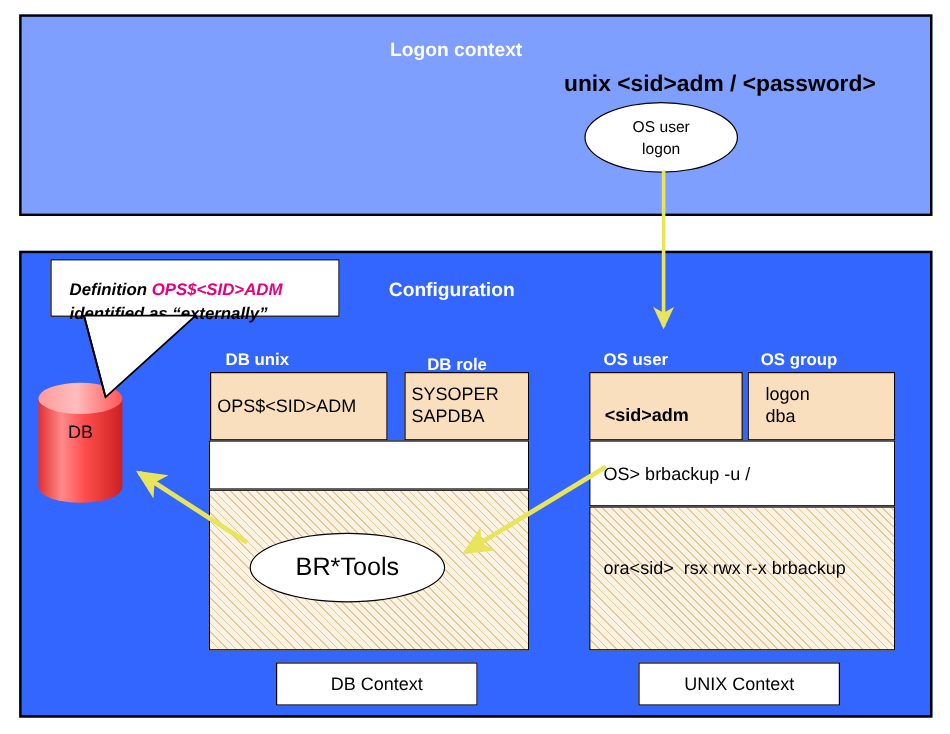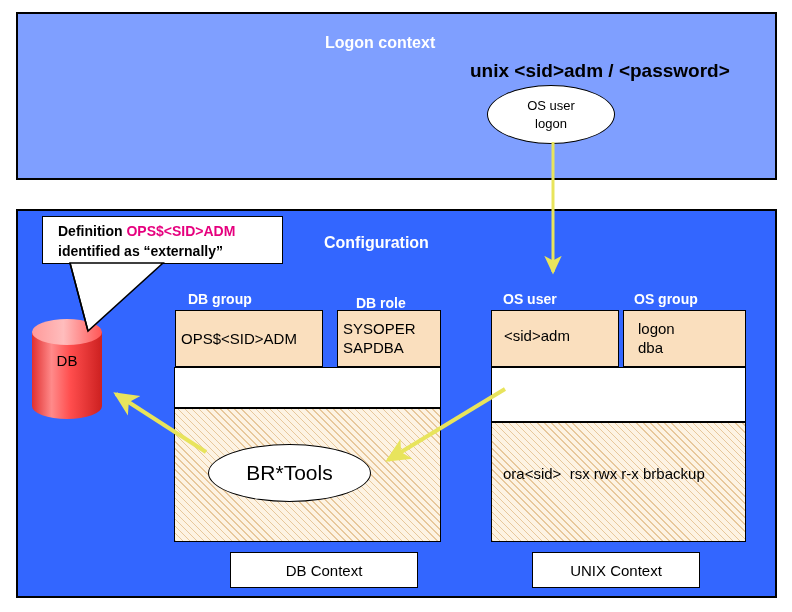--- a/index.html
+++ b/index.html
@@ -127,57 +127,58 @@
   #db-mid-box    { left: 174px; top: 367px; width: 267px; height: 41px; }
   #db-hatch-box  { left: 174px; top: 408px; width: 267px; height: 134px; }
 
   #os-user-box   { left: 491px; top: 310px; width: 128px; height: 57px; }
   #os-group-box  { left: 623px; top: 310px; width: 123px; height: 57px; }
   #os-cmd-box    { left: 491px; top: 367px; width: 255px; height: 55px; }
   #os-hatch-box  { left: 491px; top: 422px; width: 255px; height: 120px; }
 
   #db-user-text  { left: 181px; top: 330px; }
   #db-role-text  { left: 343px; top: 320px; }
-  #os-user-text  { left: 504px; top: 327px; }
+  #os-user-text  { left: 504px; top: 338px; font-weight: bold; }
   #os-group-text { left: 638px; top: 320px; }
   #os-cmd-text   { left: 503px; top: 387px; }
   #os-perm-text  { left: 503px; top: 465px; }
 
   
   .ctx-box {
     position: absolute;
     background: #ffffff;
     border: 1.5px solid #000000;
     box-sizing: border-box;
     display: flex;
     align-items: center;
     justify-content: center;
     font-size: 15px;
     color: #000000;
   }
-  #db-context-box   { left: 230px; top: 552px; width: 188px; height: 36px; }
+  #db-context-box   { left: 230px; top: 552px; width: 168px; height: 36px; }
   #unix-context-box { left: 532px; top: 552px; width: 168px; height: 36px; }
 
   
   #callout-box {
     position: absolute;
     left: 42px; top: 216px;
     width: 241px; height: 48px;
     background: #ffffff;
     border: 1.5px solid #000000;
     box-sizing: border-box;
   }
   #callout-text {
     position: absolute;
-    left: 58px; top: 222px;
+    left: 58px; top: 232px;
     font-size: 14px;
     font-weight: bold;
     line-height: 1.42;
     color: #000000;
     white-space: pre;
+    font-style: italic;
   }
   .accent-red { color: #e6007e; }
 
   
   #db-cylinder {
     position: absolute;
     left: 31px; top: 318px;
     width: 72px; height: 102px;
   }
   #db-cyl-label {
@@ -232,21 +233,21 @@
     </defs>
     <path d="M1,14 L1,88 A35,13 0 0 0 71,88 L71,14 Z" fill="url(#cylBody)"></path>
     <ellipse cx="36" cy="14" rx="35" ry="13" fill="url(#cylTop)"></ellipse>
   </svg>
   <div id="db-cyl-label">DB</div>
 
   <div id="callout-box"></div>
   <div id="callout-text"><span>Definition </span><span class="accent-red">OPS$&lt;SID&gt;ADM</span>
 <span>identified as “externally”</span></div>
 
-  <div class="col-label" id="db-user-label">DB group</div>
+  <div class="col-label" id="db-user-label">DB unix</div>
   <div class="col-label" id="db-role-label">DB role</div>
 
   <div class="box box-tan" id="db-user-box"></div>
   <div class="box-text" id="db-user-text">OPS$&lt;SID&gt;ADM</div>
 
   <div class="box box-tan" id="db-role-box"></div>
   <div class="box-text" id="db-role-text">SYSOPER
 SAPDBA</div>
 
   <div class="box box-white" id="db-mid-box"></div>
@@ -260,20 +261,21 @@
   <div class="col-label" id="os-group-label">OS group</div>
 
   <div class="box box-tan" id="os-user-box"></div>
   <div class="box-text" id="os-user-text">&lt;sid&gt;adm</div>
 
   <div class="box box-tan" id="os-group-box"></div>
   <div class="box-text" id="os-group-text">logon
 dba</div>
 
   <div class="box box-white" id="os-cmd-box"></div>
+  <div class="box-text" id="os-cmd-text">OS&gt; brbackup -u /</div>
 
   <div class="box box-hatch" id="os-hatch-box"></div>
   <div class="box-text" id="os-perm-text">ora&lt;sid&gt;  rsx rwx r-x brbackup</div>
 
   <div class="ctx-box" id="db-context-box">
     <span>DB Context</span>
   </div>
   <div class="ctx-box" id="unix-context-box">
     <span>UNIX  Context</span>
   </div>

